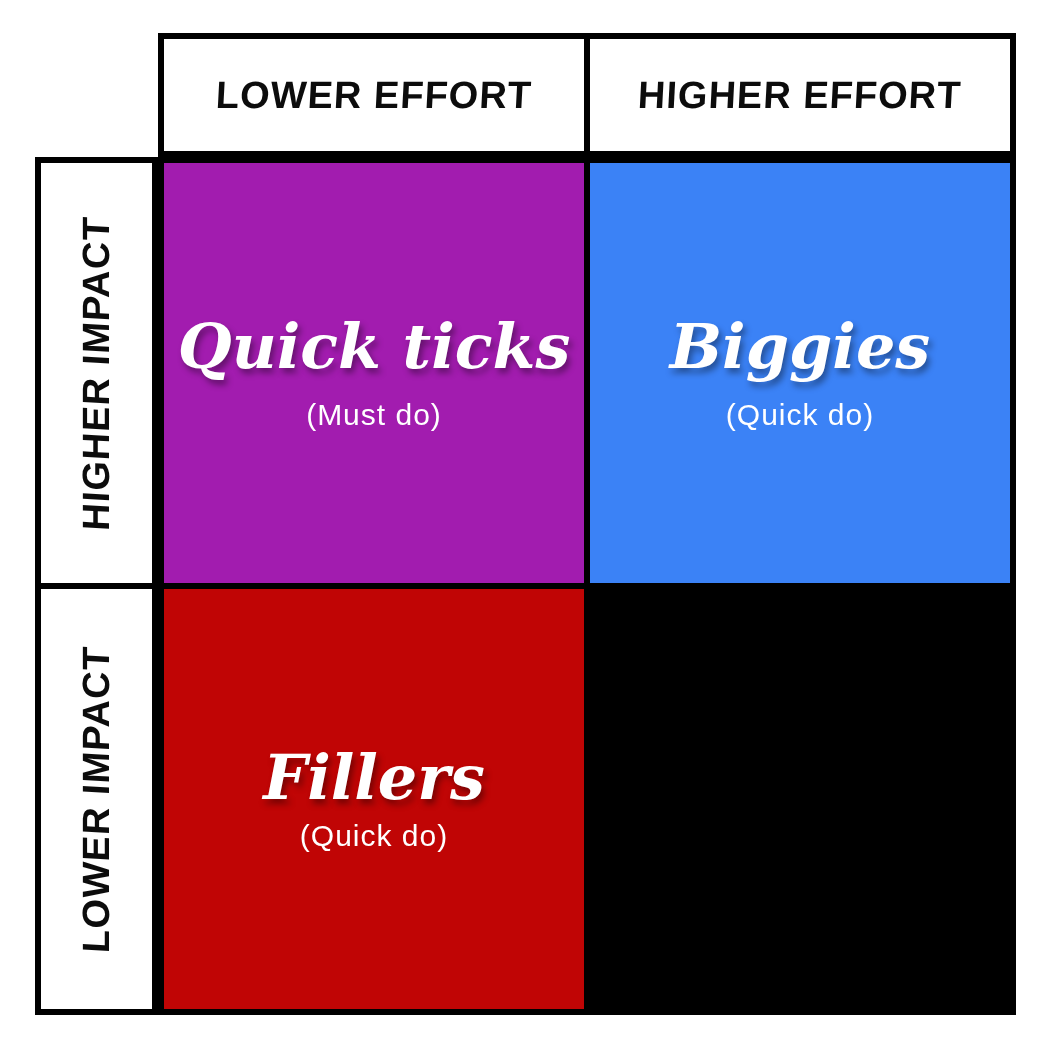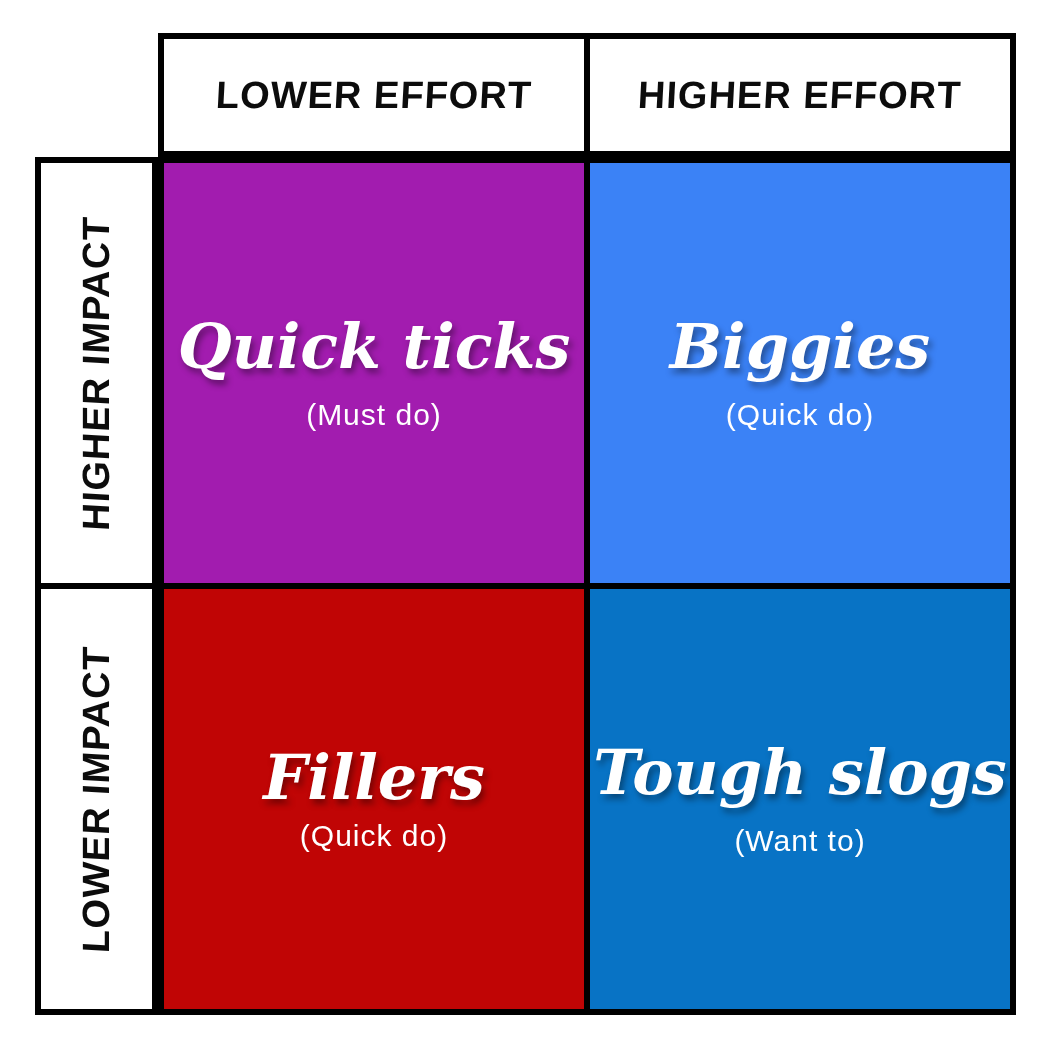--- a/index.html
+++ b/index.html
@@ -148,20 +148,16 @@
     <div class="quadrant" style="background: #3b82f6;">
       <span class="quad-title">Biggies</span>
       <span class="quad-subtitle">(Quick do)</span>
     </div>
 
     <div class="quadrant" style="background: rgb(192, 5, 5); gap: 12px;">
       <span class="quad-title">Fillers</span>
       <span class="quad-subtitle">(Quick do)</span>
     </div>
 
-    <div class="quadrant" style="background: rgb(8, 115, 197);">
-      <span class="quad-title">Tough slogs</span>
-      <span class="quad-subtitle">(Want to)</span>
-    </div>
 
   </div>
 
 </div>
 
 </body></html>

